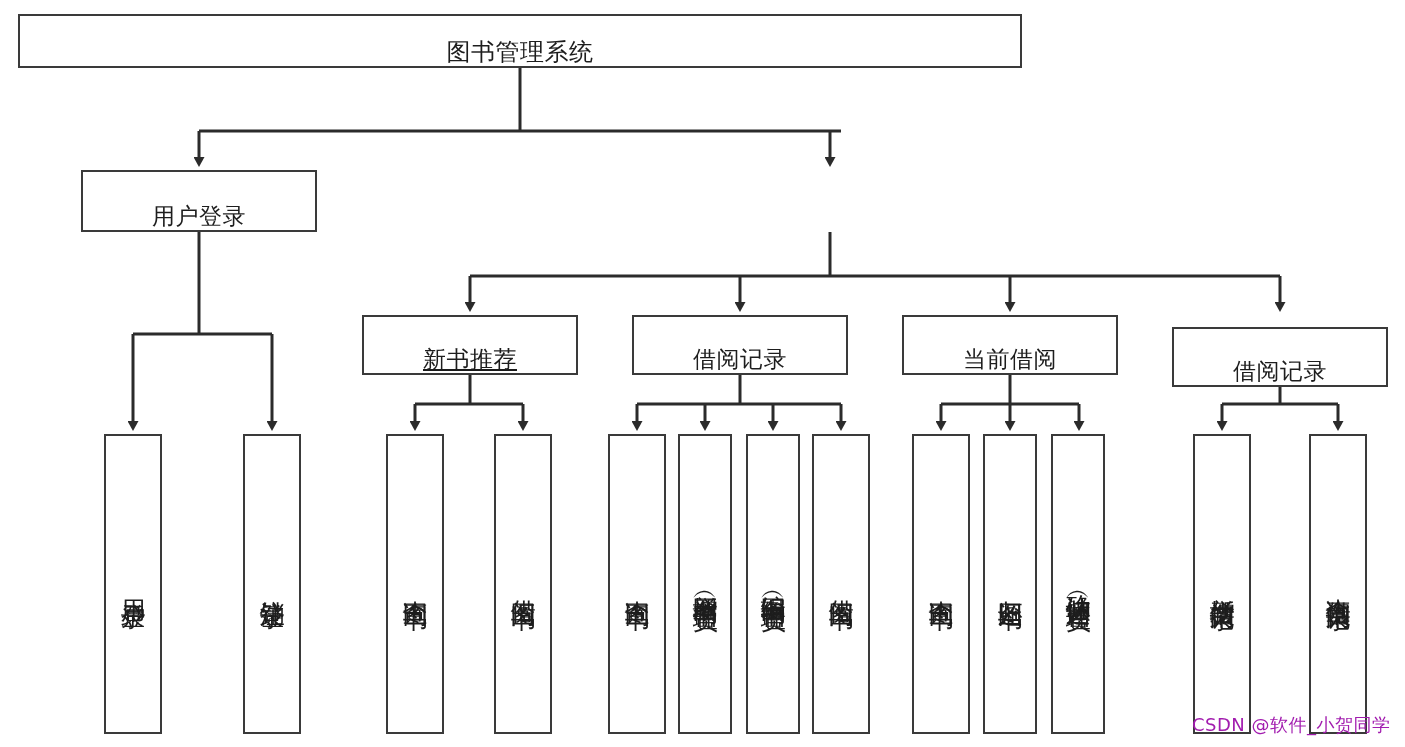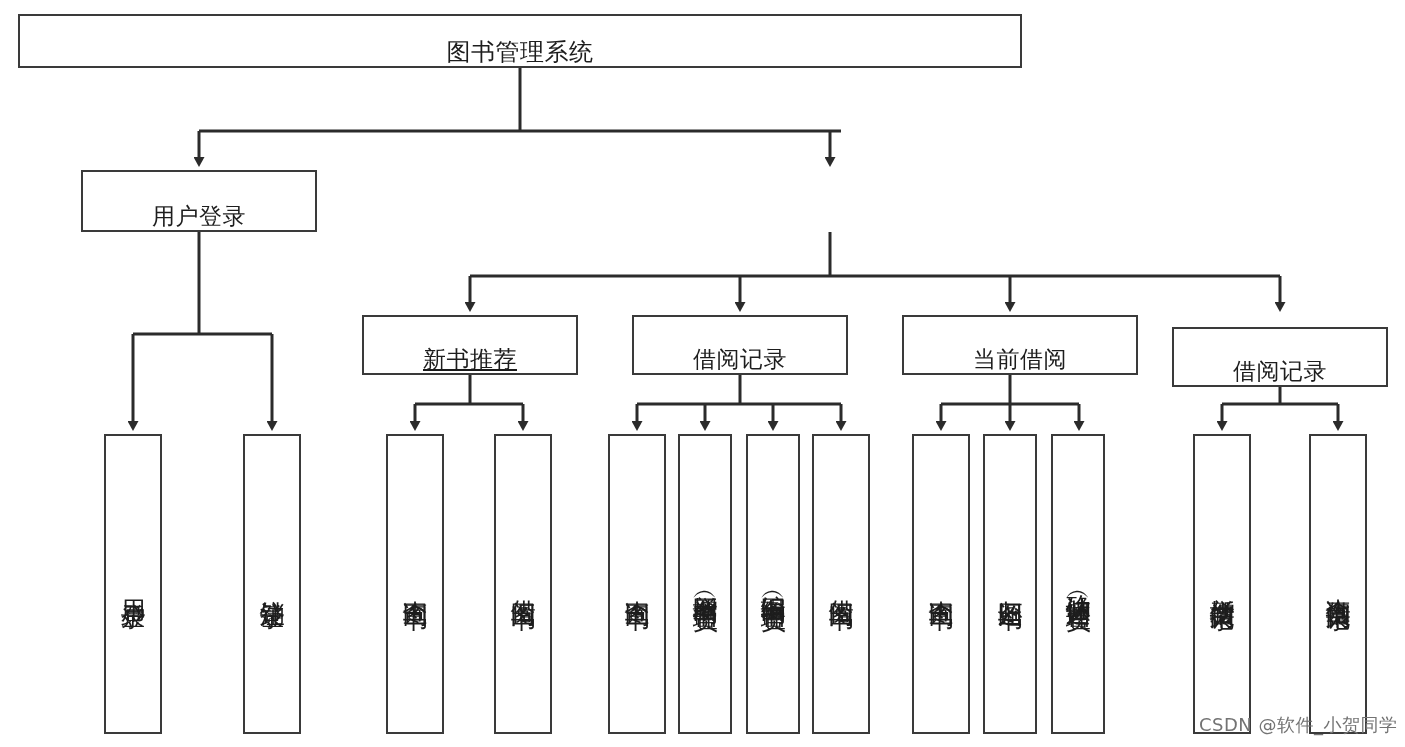--- a/index.html
+++ b/index.html
@@ -58,25 +58,24 @@
     -webkit-text-orientation:upright;
     font-size:25px;
     line-height:1.18;
     letter-spacing:2px;
     max-height:288px;
     white-space:normal;
   }
   .watermark{
     position:absolute;
     font-size:18px;
-    color:#737373;
+    color:#a21caf;
     white-space:nowrap;
     z-index:5;
     letter-spacing:0.5px;
-    margin-left:7px;
   }
 </style>
 </head>
 <body>
 
 <div id="canvas">
 
   <svg id="edges" viewBox="0 0 1405 747" xmlns="http://www.w3.org/2000/svg">
     <defs>
       <marker id="arrow" markerWidth="10" markerHeight="11" refX="1" refY="5.5" orient="auto" markerUnits="userSpaceOnUse">
@@ -136,21 +135,21 @@
   <div class="node h" style="left:81px; top:170px; width:236px; height:62px;">
     <span class="label">用户登录</span>
   </div>
 
   <div class="node h" style="left:362px; top:315px; width:216px; height:60px;text-decoration:underline;">
     <span class="label">新书推荐</span>
   </div>
   <div class="node h" style="left:632px; top:315px; width:216px; height:60px;">
     <span class="label">借阅记录</span>
   </div>
-  <div class="node h" style="left:902px; top:315px; width:236px; height:60px;">
+  <div class="node h" style="left:902px; top:315px; width:216px; height:60px;">
     <span class="label">当前借阅</span>
   </div>
   <div class="node h" style="left:1172px; top:315px; width:216px; height:60px;margin-top:12px;">
     <span class="label">借阅记录</span>
   </div>
 
   <div class="node v" style="left:104px; top:434px; width:58px; height:300px;">
     <span class="label">用户登录</span>
   </div>
   <div class="node v" style="left:243px; top:434px; width:58px; height:300px;">

